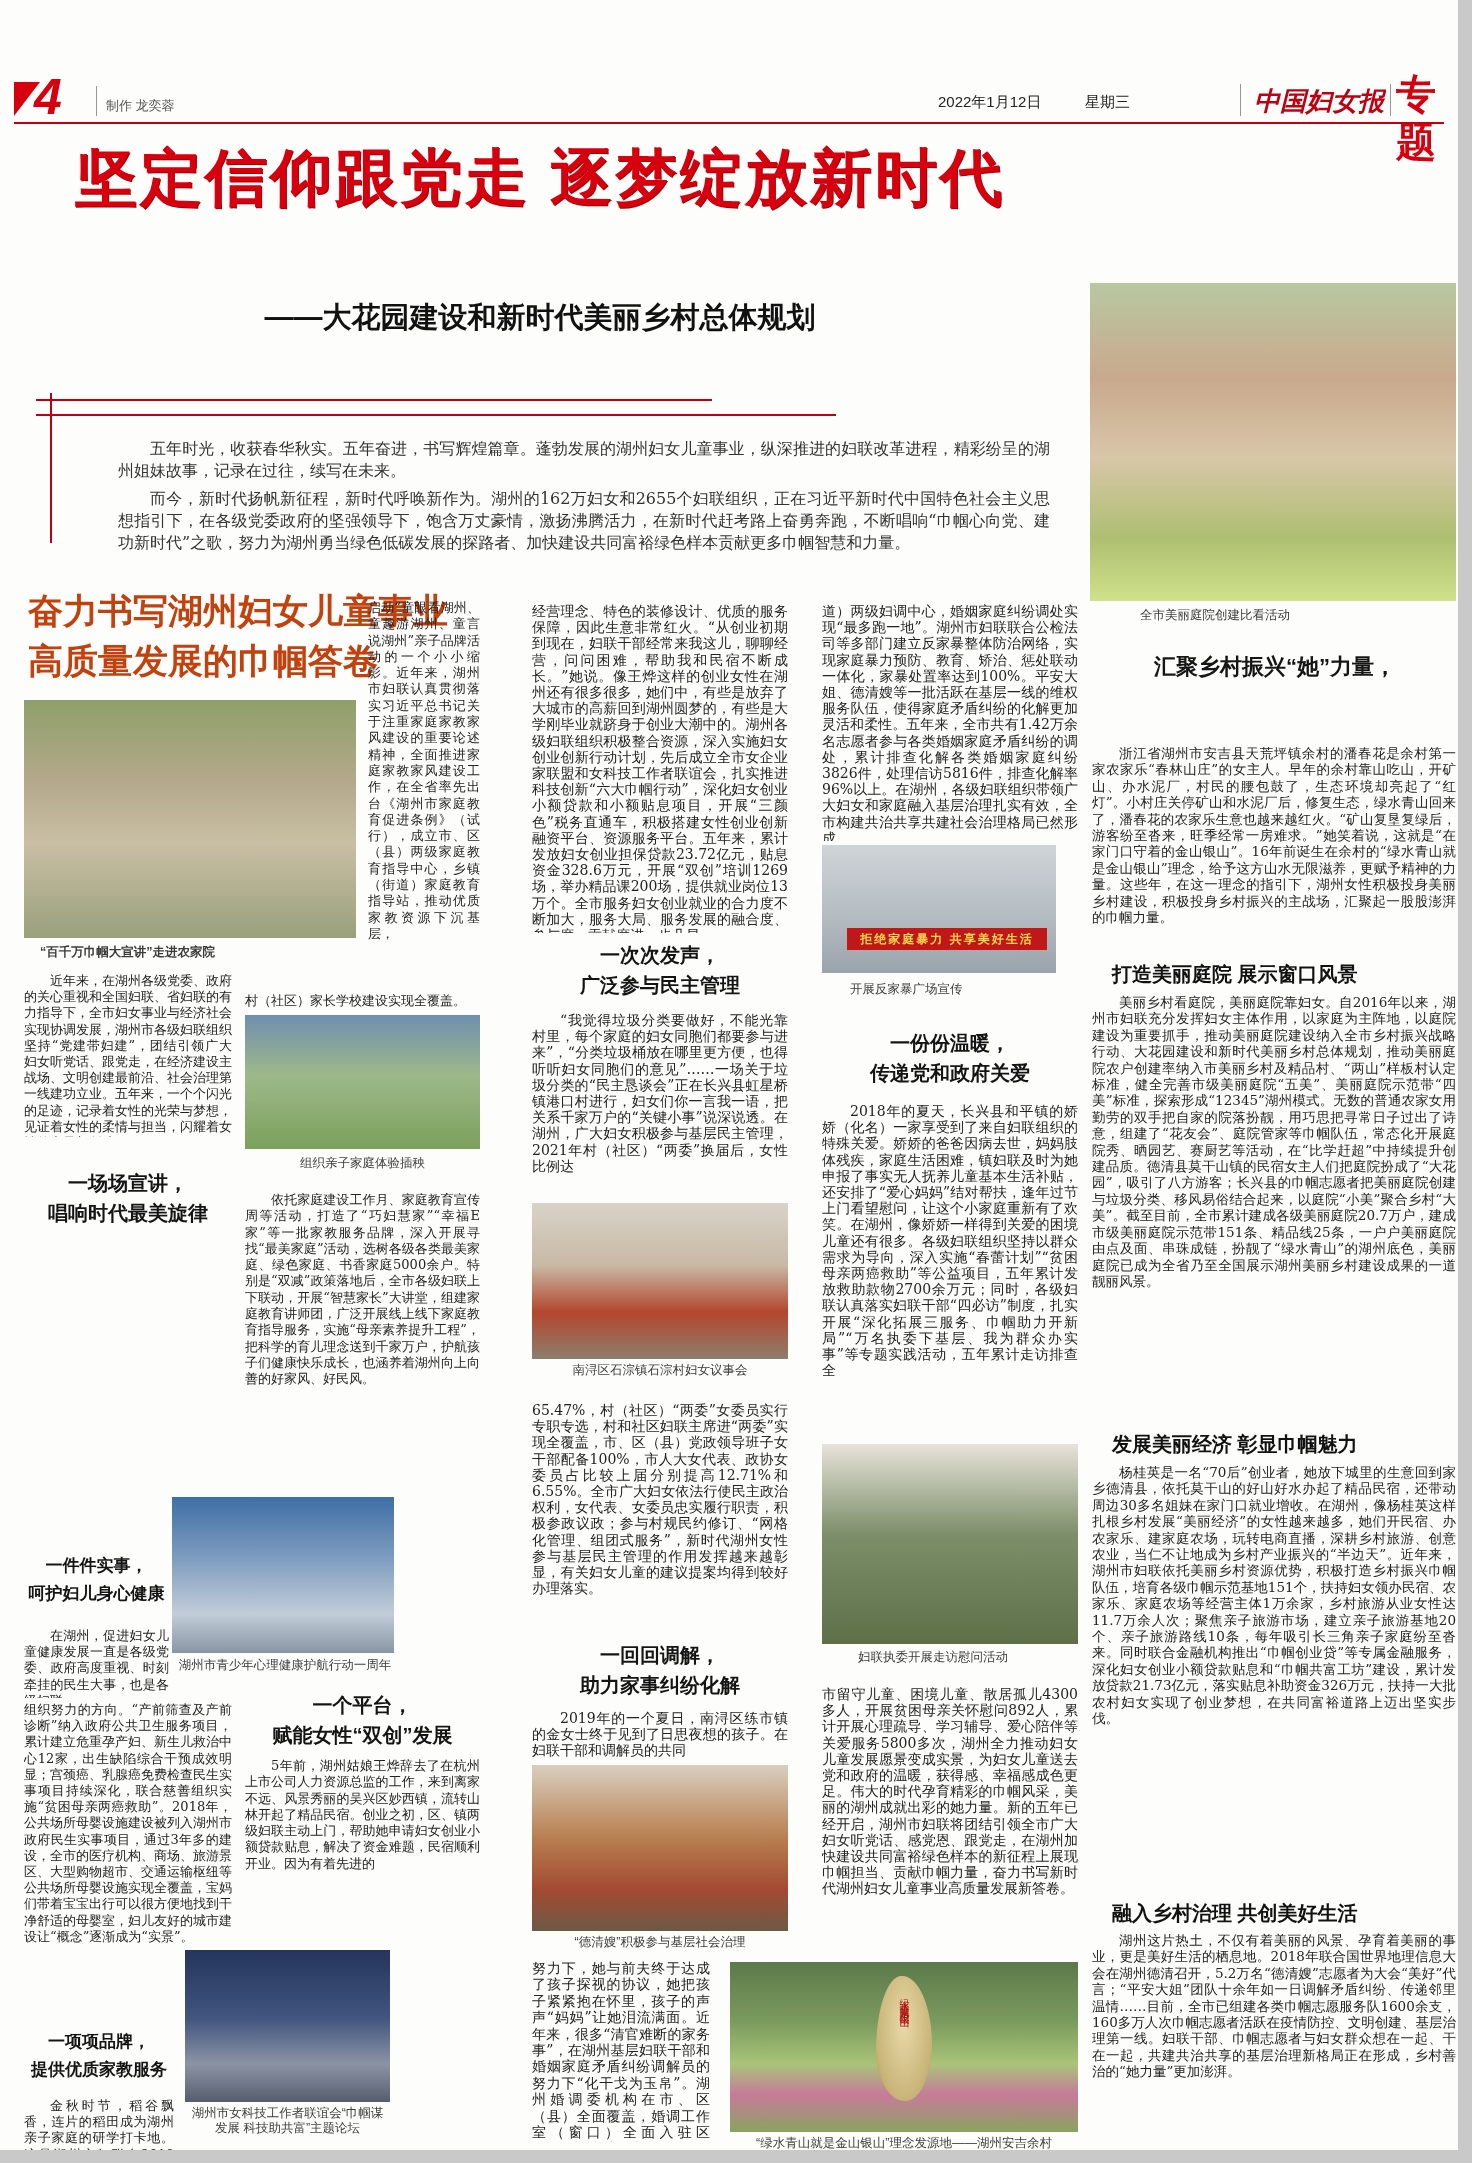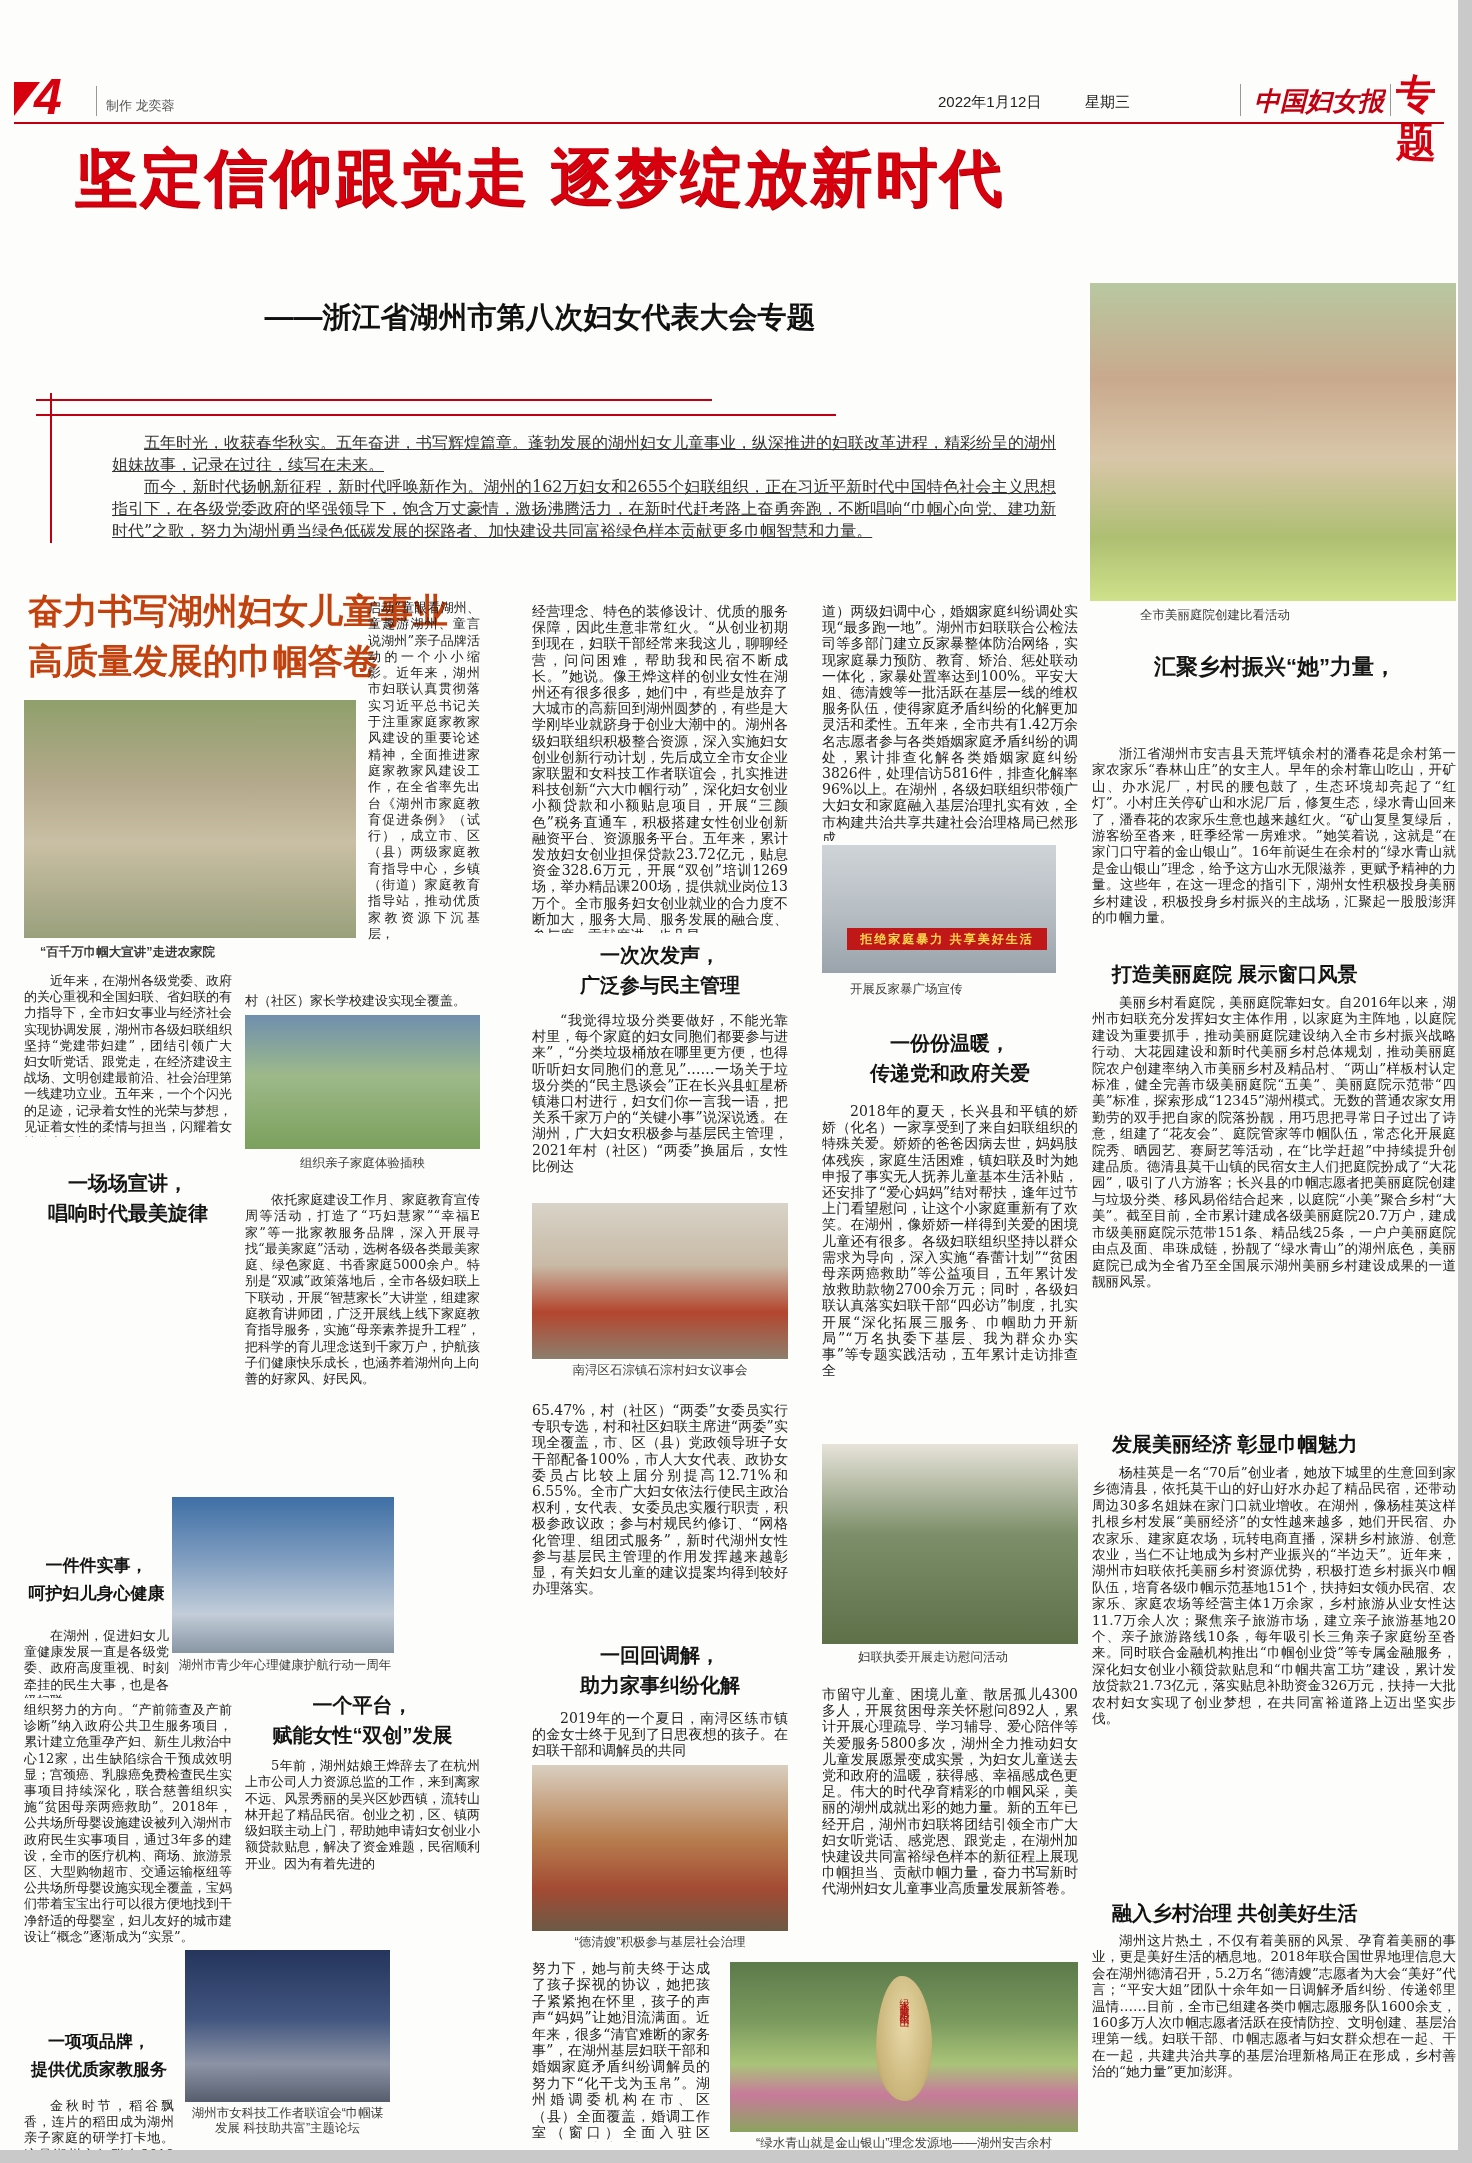--- a/index.html
+++ b/index.html
@@ -14,21 +14,21 @@
   .hr-red{position:absolute;background:#c00011;}
   
   .pageno{position:absolute;left:14px;top:76px;width:74px;height:44px;}
   .pageno .tri{position:absolute;left:0;top:6px;width:0;height:0;border-top:34px solid #d6000f;border-right:26px solid transparent;}
   .pageno .num{position:absolute;left:20px;top:-8px;font-size:50px;font-weight:800;font-style:italic;color:#d6000f;font-family:"Liberation Sans",sans-serif;}
   .vbar{position:absolute;width:1px;background:#999;top:84px;height:32px;}
   
   .headline{position:absolute;left:40px;top:136px;width:1000px;text-align:center;font-size:62px;font-weight:800;color:#d6000f;letter-spacing:3px;font-family:"Liberation Sans","DejaVu Sans",sans-serif;text-shadow:1px 1px 0 #a00;}
   .deck{position:absolute;left:100px;top:298px;width:880px;text-align:center;font-size:29px;font-weight:700;color:#111;font-family:"Liberation Sans","DejaVu Sans",sans-serif;}
   .intro{position:absolute;left:112px;top:432px;width:944px;font-size:16px;line-height:22px;color:#333;text-align:justify;}
-  .intro p{margin:0;text-indent:2em;text-decoration:underline;}
+  .intro p{margin:6px;text-indent:2em;}
   
   .ltitle{position:absolute;left:28px;top:586px;width:460px;font-size:35px;line-height:50px;font-weight:800;color:#c2410c;font-family:"Liberation Sans","DejaVu Sans",sans-serif;}
   .rtitle{position:absolute;left:1092px;top:646px;width:366px;text-align:center;font-size:22px;line-height:42px;font-weight:800;color:#151515;font-family:Liberation Sans, sans-serif;}
   .rsub{position:absolute;left:1112px;width:344px;font-size:20px;font-weight:700;color:#111;font-family:"Liberation Sans","DejaVu Sans",sans-serif;text-align:left;}
   
   .p-street{background:linear-gradient(180deg,#b8c8a0 0%,#c9a98e 30%,#d8c6a8 55%,#aebf72 80%,#cfe18a 100%);}
   .p-yard{background:linear-gradient(180deg,#8fa06b 0%,#b4a98c 35%,#c9bfa4 60%,#9aa07c 100%);}
   .p-rice{background:linear-gradient(180deg,#6f8fae 0%,#9db98a 45%,#7ba05c 100%);}
   .p-meet{background:linear-gradient(180deg,#d8d3c8 0%,#c8b9a5 40%,#b3462e 70%,#8c7f6d 100%);}
   .p-banner{background:linear-gradient(180deg,#cfd4d8 0%,#b5bcc2 55%,#9aa3ab 100%);}
@@ -57,21 +57,21 @@
   <div class="t sans" style="left:938px;top:92px;width:130px;font-size:15px;color:#222;text-align:left;line-height:20px">2022年1月12日</div>
   <div class="t sans" style="left:1085px;top:92px;width:70px;font-size:15px;color:#222;line-height:20px">星期三</div>
   <div class="vbar" style="left:1240px"></div>
   <div class="t" style="left:1252px;top:84px;width:134px;font-size:26px;font-weight:700;font-style:italic;color:#c00011;line-height:34px;text-align:center">中国妇女报</div>
   <div class="vbar" style="left:1390px"></div>
   <div class="t sans" style="left:1396px;top:70px;width:62px;font-size:40px;font-weight:800;color:#d6000f;line-height:48px">专题</div>
 
   <div class="hr-red" style="left:14px;top:122px;width:1430px;height:2px"></div>
 
   <div class="headline">坚定信仰跟党走  逐梦绽放新时代</div>
-  <div class="deck">——浙江省湖州市第八次妇女代表大会专题</div>
+  <div class="deck">——大花园建设和新时代美丽乡村总体规划</div>
 
   <div class="hr-red" style="left:50px;top:393px;width:2px;height:150px"></div>
   <div class="hr-red" style="left:36px;top:399px;width:676px;height:2px"></div>
   <div class="hr-red" style="left:36px;top:414px;width:800px;height:2px"></div>
 
   <div class="intro">
     <p>五年时光，收获春华秋实。五年奋进，书写辉煌篇章。蓬勃发展的湖州妇女儿童事业，纵深推进的妇联改革进程，精彩纷呈的湖州姐妹故事，记录在过往，续写在未来。</p>
     <p>而今，新时代扬帆新征程，新时代呼唤新作为。湖州的162万妇女和2655个妇联组织，正在习近平新时代中国特色社会主义思想指引下，在各级党委政府的坚强领导下，饱含万丈豪情，激扬沸腾活力，在新时代赶考路上奋勇奔跑，不断唱响“巾帼心向党、建功新时代”之歌，努力为湖州勇当绿色低碳发展的探路者、加快建设共同富裕绿色样本贡献更多巾帼智慧和力量。</p>
   </div>
 

